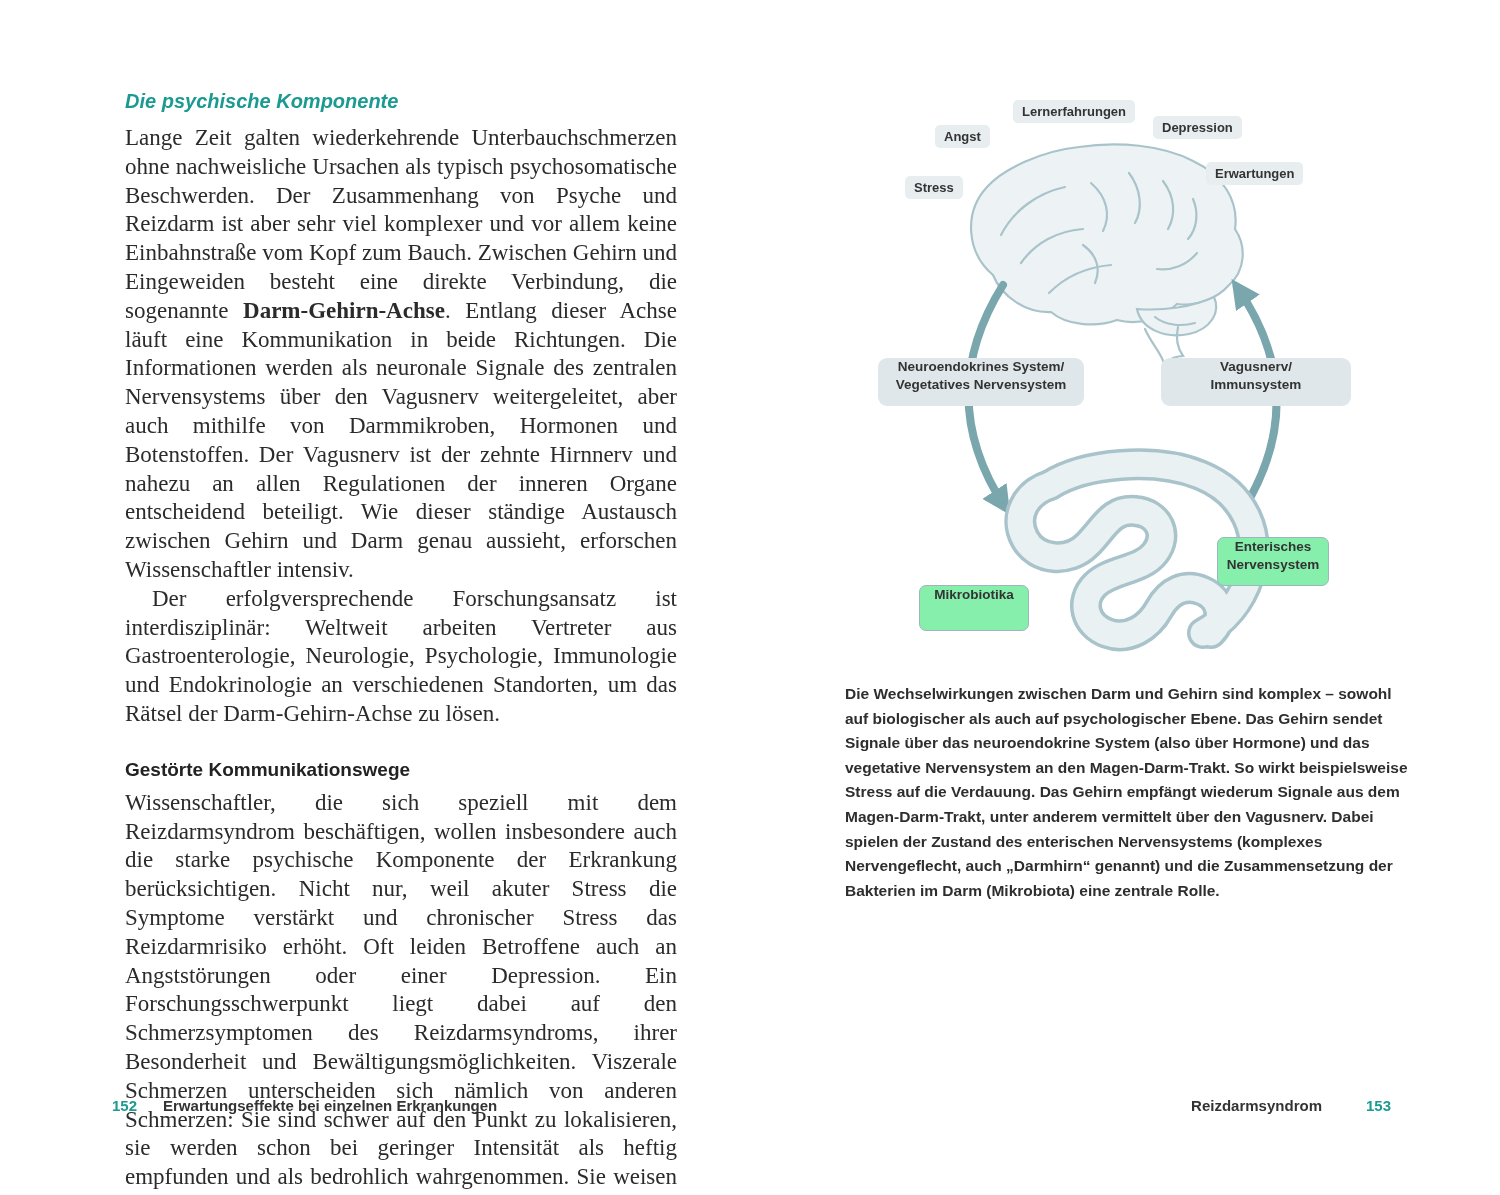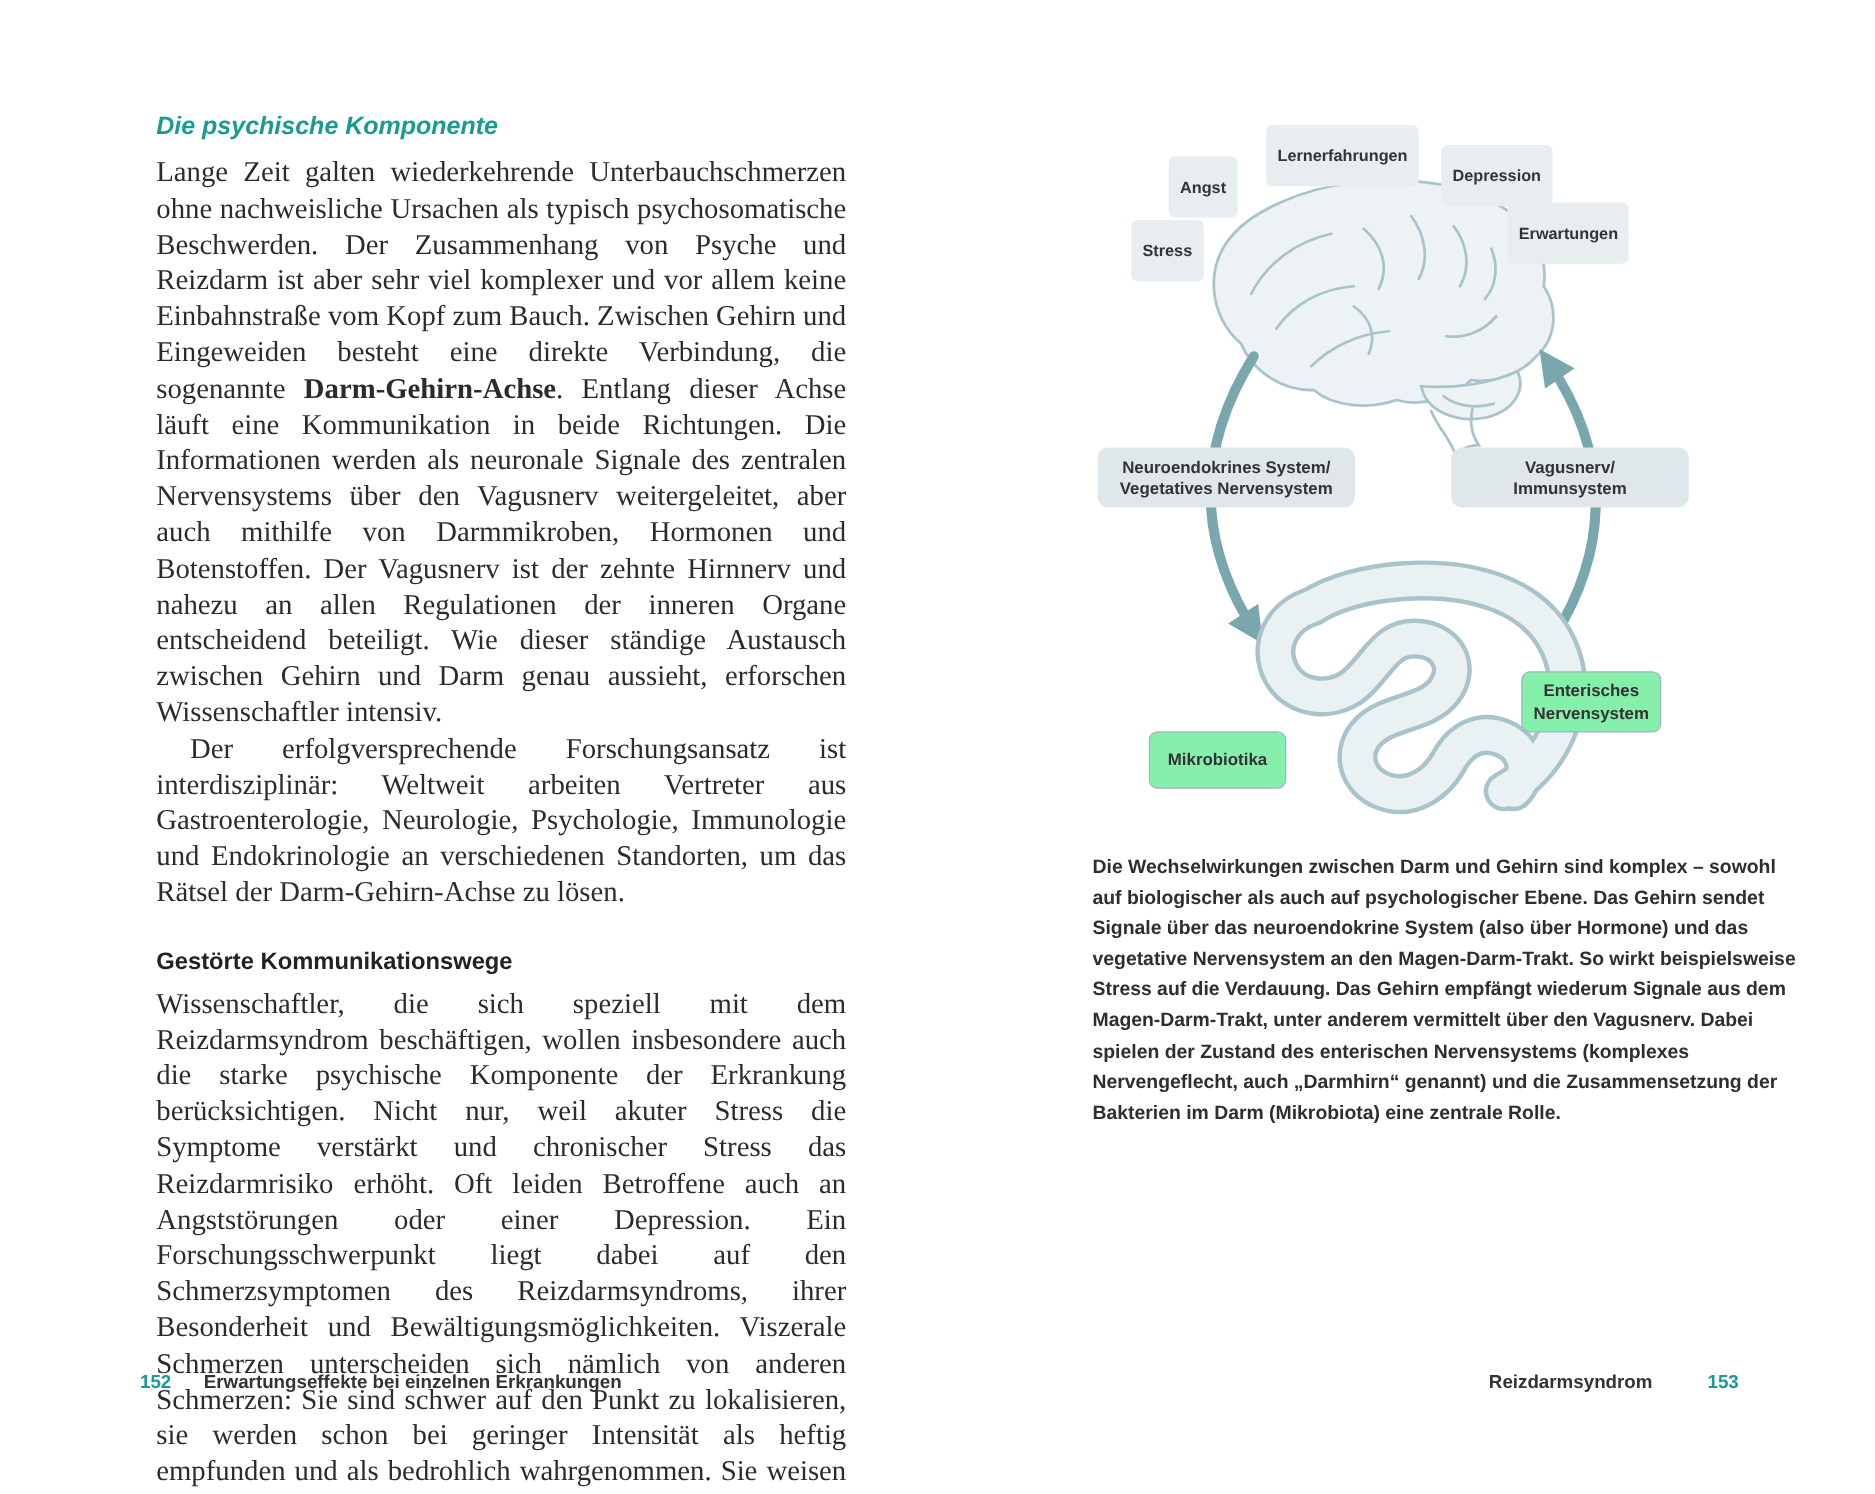--- a/index.html
+++ b/index.html
@@ -21,33 +21,33 @@
         font-weight:bold;font-size:15px;color:#333;}
   .footer-left{left:112px;}
   .footer-right{right:109px;text-align:right;}
   .page-number{color:#1b9a92;}
   .footer-left .page-number{margin-right:26px;margin-top:20px;}
   .footer-right .page-number{margin-left:44px;}
 
   
   .diagram{position:absolute;left:845px;top:85px;width:560px;height:585px;}
   .diagram svg{position:absolute;left:0;top:0;}
-  .dlabel{position:absolute;background:#e8eef0;border-radius:5px;padding:17px 9px;
+  .dlabel{position:absolute;background:#e8eef0;border-radius:5px;padding:4px 9px;
         font-family:"Liberation Sans",sans-serif;font-weight:bold;font-size:13px;
         color:#333;white-space:nowrap;}
   .dbox{position:absolute;background:#dfe7ea;border-radius:9px;display:flex;
-        flex-direction:column;align-items:center;justify-content:center;
+        flex-direction:column;align-items:center;
         font-family:"Liberation Sans",sans-serif;font-weight:bold;font-size:13.5px;
         line-height:17.5px;color:#333;text-align:center;}
   .dbox.white{background:#86efac;border:1.5px solid #9db6be;border-radius:7px;}
 
   
   .caption{position:absolute;left:845px;top:682px;width:574px;
         font-family:"Liberation Sans",sans-serif;font-weight:bold;font-size:15.5px;
-        line-height:24.6px;color:#2e2e2e;margin-left:29px;}
+        line-height:24.6px;color:#2e2e2e;}
   .right-para{position:absolute;left:845px;top:948px;width:562px;
         font-size:19px;line-height:29px;text-align:justify;text-indent:28px;}
 </style>
 </head>
 <body>
 
 <div class="page">
 
   <div class="left-col">
     <h2 class="section-heading">Die psychische Komponente</h2>

